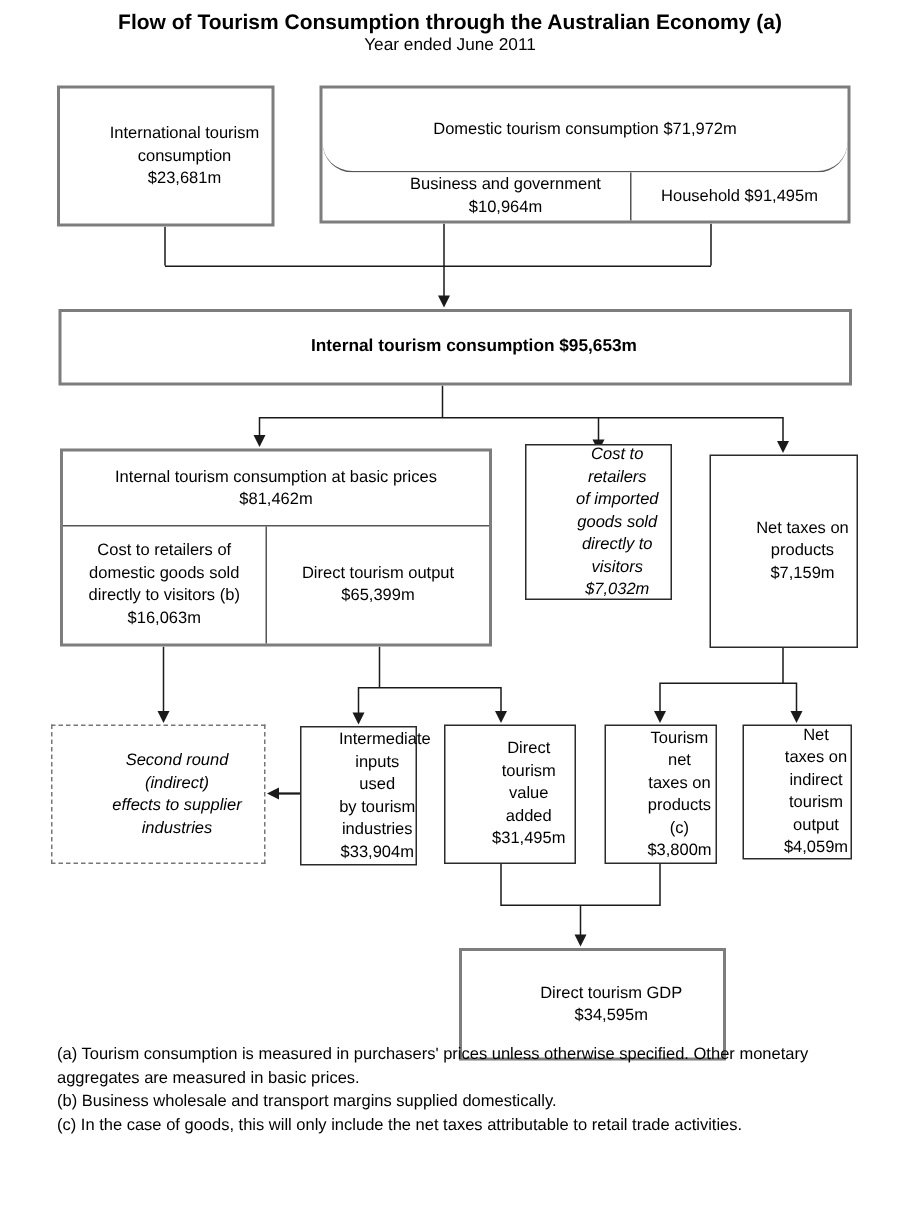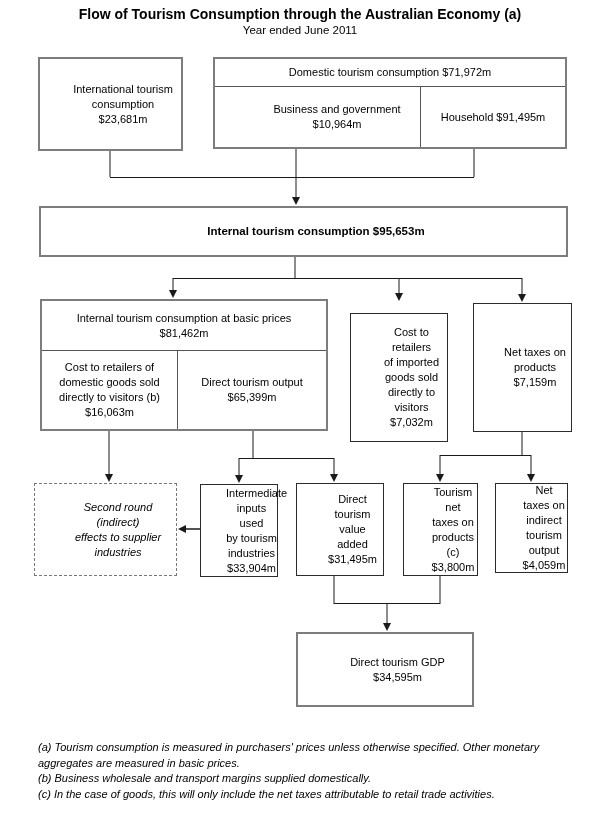--- a/index.html
+++ b/index.html
@@ -65,21 +65,21 @@
     </g>
   </svg>
 
   <div class="box b-gray" style="left:38px;top:57px;width:145px;height:94px;">
     <span class="bt">International tourism
 consumption
 $23,681m</span>
   </div>
 
   <div class="box-outer" style="left:213px;top:57px;width:354px;height:92px;">
-    <div class="grp-header" style="height:28px;">
+    <div class="grp-header" style="height:56px;border-radius:20px;">
       <span class="bt">Domestic tourism consumption $71,972m</span>
     </div>
     <div class="grp-row">
       <div class="grp-cell divider" style="width:167px;margin-left:39px;">
         <span class="bt">Business and government
 $10,964m</span>
       </div>
       <div class="grp-cell flex1">
         <span class="bt">Household $91,495m</span>
       </div>
@@ -102,21 +102,21 @@
 directly to visitors (b)
 $16,063m</span>
       </div>
       <div class="grp-cell flex1">
         <span class="bt">Direct tourism output
 $65,399m</span>
       </div>
     </div>
   </div>
 
-  <div class="box b-dark" style="left:350px;top:313px;width:98px;height:129px;">
+  <div class="box b-dark" style="left:350px;top:296px;width:98px;height:104px;font-style:italic;">
     <span class="bt">Cost to retailers
 of imported
 goods sold
 directly to
 visitors $7,032m</span>
   </div>
 
   <div class="box b-dark" style="left:473px;top:303px;width:99px;height:129px;">
     <span class="bt">Net taxes on
 products
@@ -152,23 +152,23 @@
   </div>
 
   <div class="box b-dark" style="left:495px;top:483px;width:73px;height:90px;">
     <span class="bt">Net taxes on
 indirect
 tourism
 output
 $4,059m</span>
   </div>
 
-  <div class="box b-gray" style="left:296px;top:632px;width:178px;height:75px;justify-content:center;">
+  <div class="box b-gray" style="left:306px;top:632px;width:178px;height:75px;justify-content:center;">
     <span class="bt">Direct tourism GDP $34,595m</span>
   </div>
 
-  <div class="footnotes" style="left:38px;top:740px;width:530px;font-style:italic;">
+  <div class="footnotes" style="left:38px;top:696px;width:530px;">
     <div>(a) Tourism consumption is measured in purchasers' prices unless otherwise specified. Other monetary aggregates are measured in basic prices.</div>
     <div>(b) Business wholesale and transport margins supplied domestically.</div>
     <div>(c) In the case of goods, this will only include the net taxes attributable to retail trade activities.</div>
   </div>
 
 </div>
 
 </body></html>

